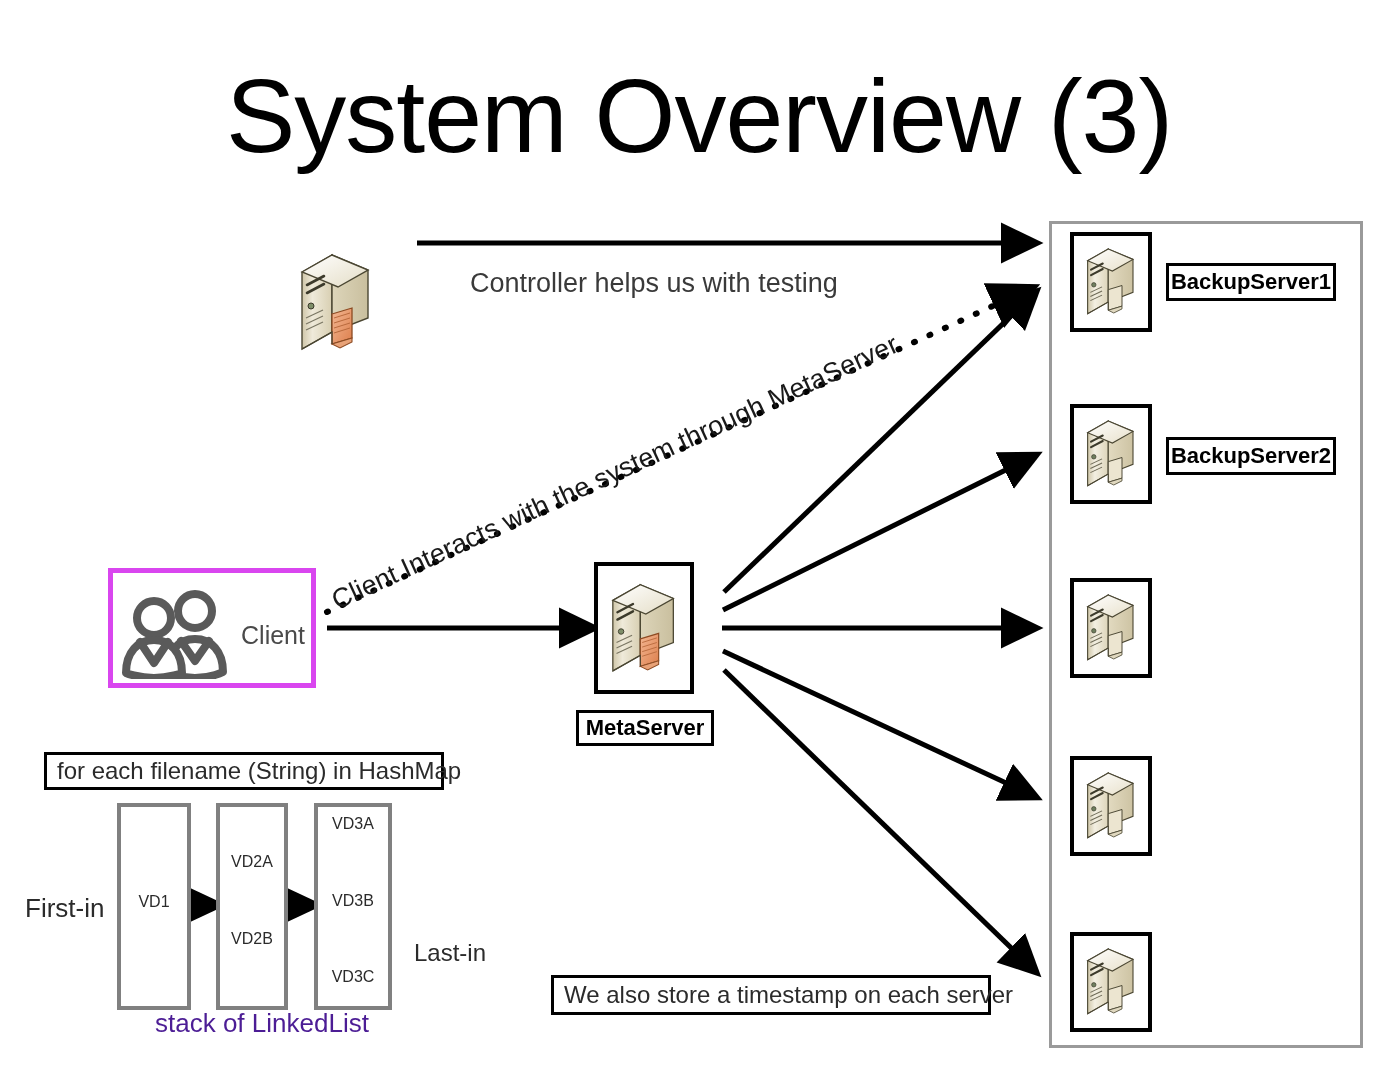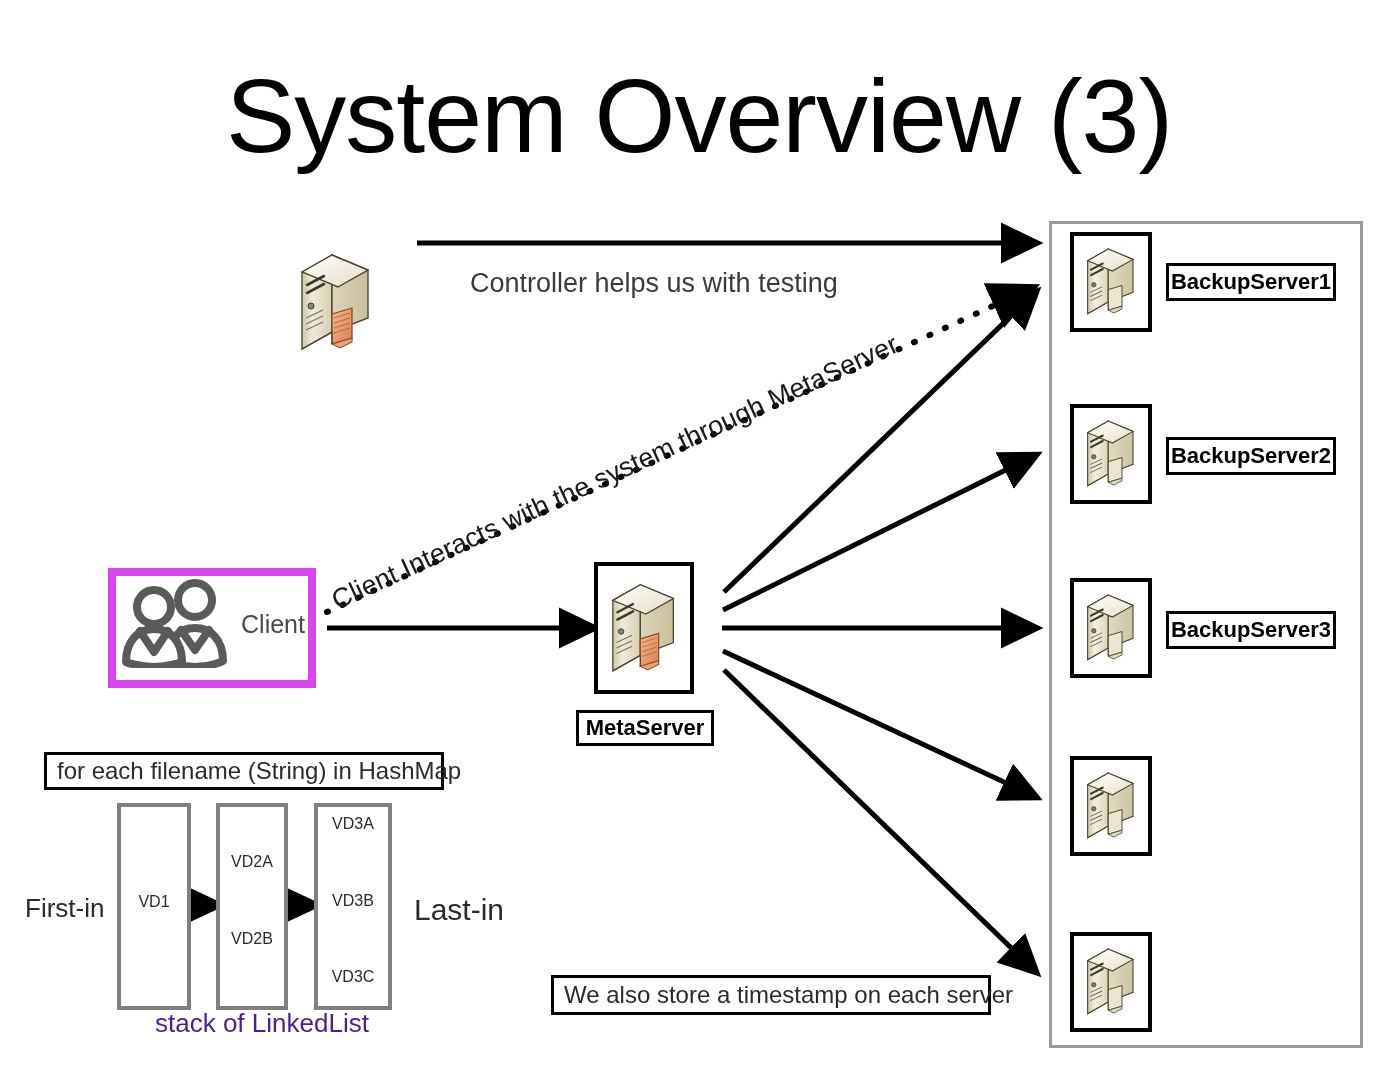--- a/index.html
+++ b/index.html
@@ -90,24 +90,24 @@
     background: #ffffff;
     display: flex;
     align-items: center;
     justify-content: center;
   }
 
   
   .client-box {
     position: absolute;
     box-sizing: border-box;
-    border: 8px solid #d946ef;
+    border: 5px solid #d946ef;
     background: #ffffff;
     display: flex;
-    align-items: flex-start;
+    align-items: flex-end;
     justify-content: center;
   }
   .client-inner {
     display: flex;
     align-items: center;
     gap: 4px;
   }
   .client-label {
     font-size: 25px;
     color: #4a4a4a;
@@ -362,23 +362,20 @@
         <path d="M19,45 L36,36" stroke="#3c3a2b" stroke-width="3" stroke-linecap="round"></path>
         <path d="M19,53 L36,44" stroke="#3c3a2b" stroke-width="3" stroke-linecap="round"></path>
         <circle cx="23" cy="67" r="3.2" fill="#6f7f5f" stroke="#3c3a2b" stroke-width="1"></circle>
         <path d="M18,78 L35,70 M18,84 L35,76 M18,90 L35,82" stroke="#6f6b58" stroke-width="1.6"></path>
         <path d="M44,74 L64,68 L64,98 L44,104 Z" fill="#ece5d0" stroke="#4a4632" stroke-width="1.4"></path>
         <path d="M44,104 L52,108 L64,102 L64,98 Z" fill="#e0d8bf" stroke="#4a4632" stroke-width="1.2"></path>
         <path d="M14,109 L44,92 L44,104" fill="none" stroke="#4a4632" stroke-width="1.3"></path>
       </svg>
     </span>
   </div>
-  <div class="label-box" style="left:1166px; top:611px; width:170px; height:38px;">
-    <span>BackupServer3</span>
-  </div>
 
   <div class="icon-frame" style="left:1070px; top:756px; width:82px; height:100px;">
     <span style="display:block;">
       <svg width="66" height="86" viewBox="0 0 96 120" xmlns="http://www.w3.org/2000/svg">
         <path d="M14,32 L44,15 L44,92 L14,109 Z" fill="url(#bb1)" stroke="#4a4632" stroke-width="1.6"></path>
         <path d="M44,15 L80,30 L80,78 L44,92 Z" fill="url(#bs1)" stroke="#4a4632" stroke-width="1.6"></path>
         <path d="M14,32 L44,15 L80,30 L50,47 Z" fill="url(#bt1)" stroke="#4a4632" stroke-width="1.6"></path>
         <path d="M19,45 L36,36" stroke="#3c3a2b" stroke-width="3" stroke-linecap="round"></path>
         <path d="M19,53 L36,44" stroke="#3c3a2b" stroke-width="3" stroke-linecap="round"></path>
         <circle cx="23" cy="67" r="3.2" fill="#6f7f5f" stroke="#3c3a2b" stroke-width="1"></circle>
@@ -432,21 +429,21 @@
   <div class="vd-text" style="left:314px; top:892px; width:78px;">
     <span>VD3B</span>
   </div>
   <div class="vd-text" style="left:314px; top:968px; width:78px;">
     <span>VD3C</span>
   </div>
 
   <div class="plain-text" style="left:25px; top:893px; font-size:26px; color:#2b2b2b;">
     <span>First-in</span>
   </div>
-  <div class="plain-text" style="left:414px; top:893px; font-size:30px; color:#2b2b2b;">
+  <div class="plain-text" style="left:414px; top:939px; font-size:24px; color:#2b2b2b;">
     <span>Last-in</span>
   </div>
 
   <div class="plain-text" style="left:155px; top:1008px; font-size:26px; color:#4c1d95;">
     <span>stack of LinkedList</span>
   </div>
 
   <div class="note-box" style="left:551px; top:975px; width:440px; height:40px;">
     <span>We also store a timestamp on each server</span>
   </div>

